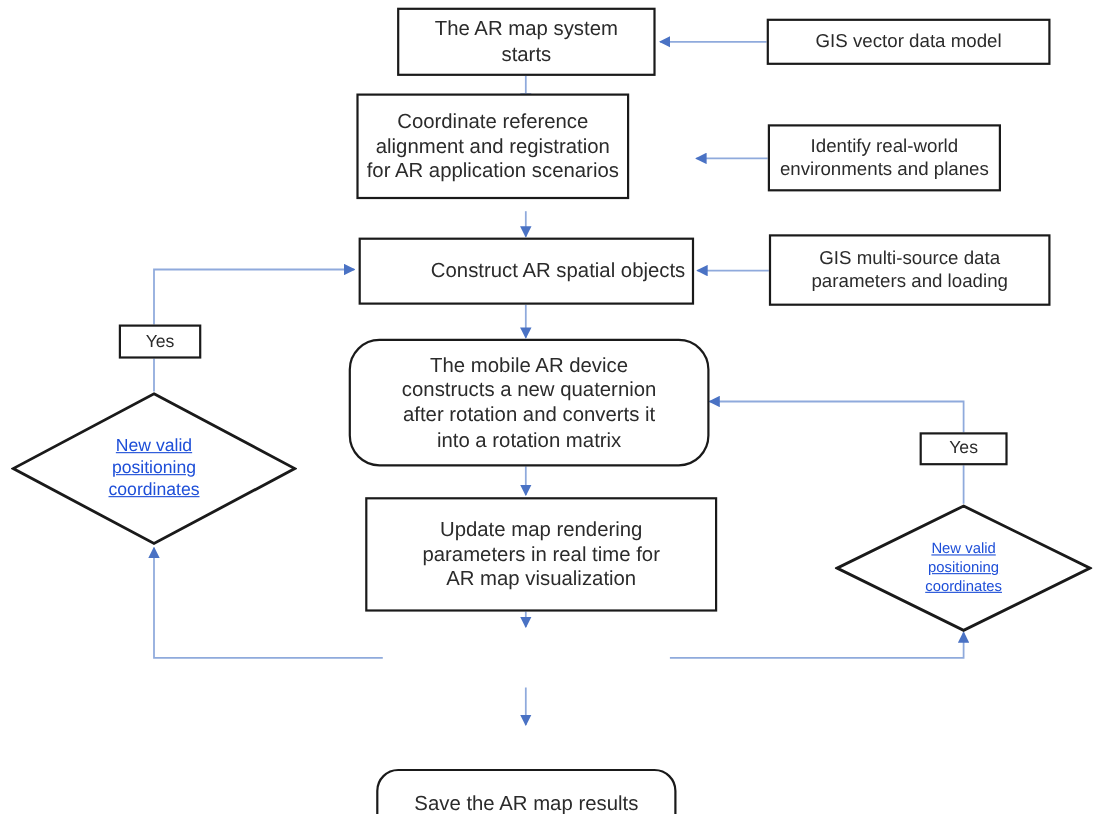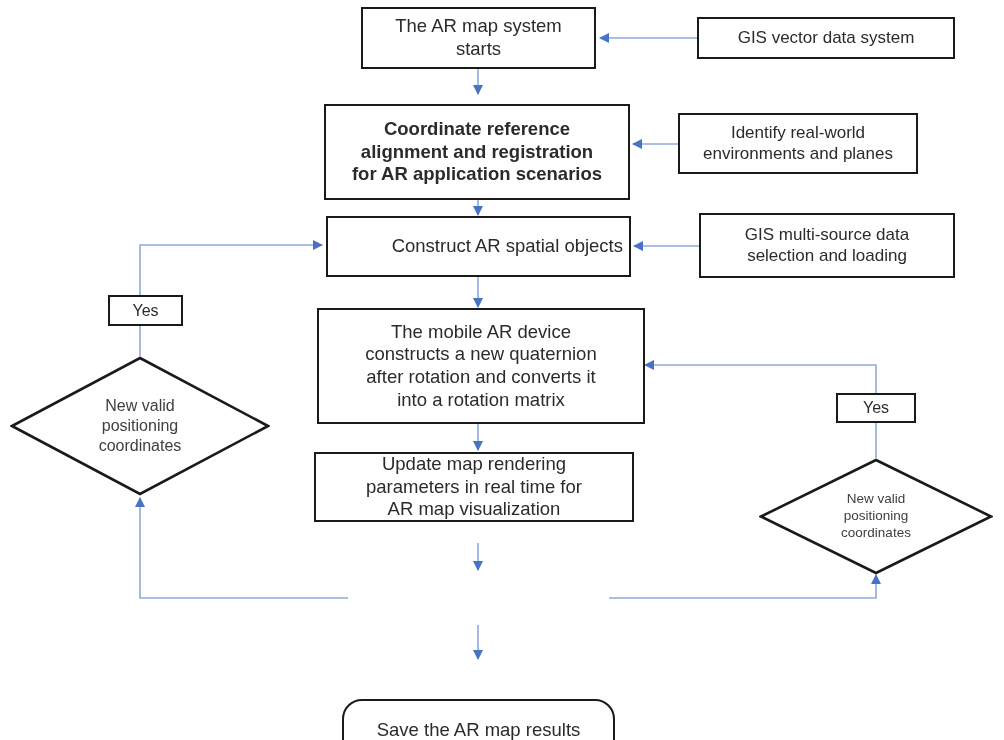--- a/index.html
+++ b/index.html
@@ -53,23 +53,24 @@
     z-index:2;
   }
   .diamond .dtext{
     position:absolute;
     left:0; top:0;
     width:100%; height:100%;
     display:flex;
     align-items:center;
     justify-content:center;
     text-align:center;
-    color:#404040;
+    color:#1d4ed8;
     line-height:1.25;
     white-space:pre-line;
+    text-decoration:underline;
   }
   .fs-18{ font-size:18.5px; }
   .fs-17{ font-size:17px; }
   .fs-16{ font-size:16px; }
   .fs-13{ font-size:13.5px; }
 </style>
 </head>
 <body>
 
 <div id="canvas">
@@ -109,51 +110,51 @@
       <path d="M 478 625 L 478 659" marker-end="url(#arrow)"></path>
     </g>
   </svg>
 
   <div class="node rect fs-18" style="left:361px; top:7px; width:235px; height:62px;">
     <span class="txt">The AR map system
 starts</span>
   </div>
 
   <div class="node rect fs-17" style="left:697px; top:17px; width:258px; height:42px;">
-    <span class="txt">GIS vector data system</span>
+    <span class="txt">GIS vector data model</span>
   </div>
 
-  <div class="node rect fs-18" style="left:324px; top:104px; width:306px; height:96px;font-weight:bold;">
+  <div class="node rect fs-18" style="left:324px; top:85px; width:248px; height:96px;">
     <span class="txt">Coordinate reference
 alignment and registration
 for AR application scenarios</span>
   </div>
 
-  <div class="node rect fs-17" style="left:678px; top:113px; width:240px; height:61px;">
+  <div class="node rect fs-17" style="left:698px; top:113px; width:212px; height:61px;">
     <span class="txt">Identify real-world
 environments and planes</span>
   </div>
 
   <div class="node rect fs-18" style="left:326px; top:216px; width:305px; height:61px;justify-content:flex-end;">
     <span class="txt">Construct AR spatial objects</span>
   </div>
 
   <div class="node rect fs-17" style="left:699px; top:213px; width:256px; height:65px;">
     <span class="txt">GIS multi-source data
-selection and loading</span>
+parameters and loading</span>
   </div>
 
-  <div class="node rect fs-18" style="left:317px; top:308px; width:328px; height:116px;">
+  <div class="node rect fs-18" style="left:317px; top:308px; width:328px; height:116px;border-radius:28px;">
     <span class="txt">The mobile AR device
 constructs a new quaternion
 after rotation and converts it
 into a rotation matrix</span>
   </div>
 
-  <div class="node rect fs-18" style="left:314px; top:452px; width:320px; height:70px;justify-content:center;">
+  <div class="node rect fs-18" style="left:332px; top:452px; width:320px; height:104px;justify-content:center;">
     <span class="txt">Update map rendering
 parameters in real time for
 AR map visualization</span>
   </div>
 
 
   <div class="node rounded fs-18" style="left:342px; top:699px; width:273px; height:62px;">
     <span class="txt">Save the AR map results</span>
   </div>
 

